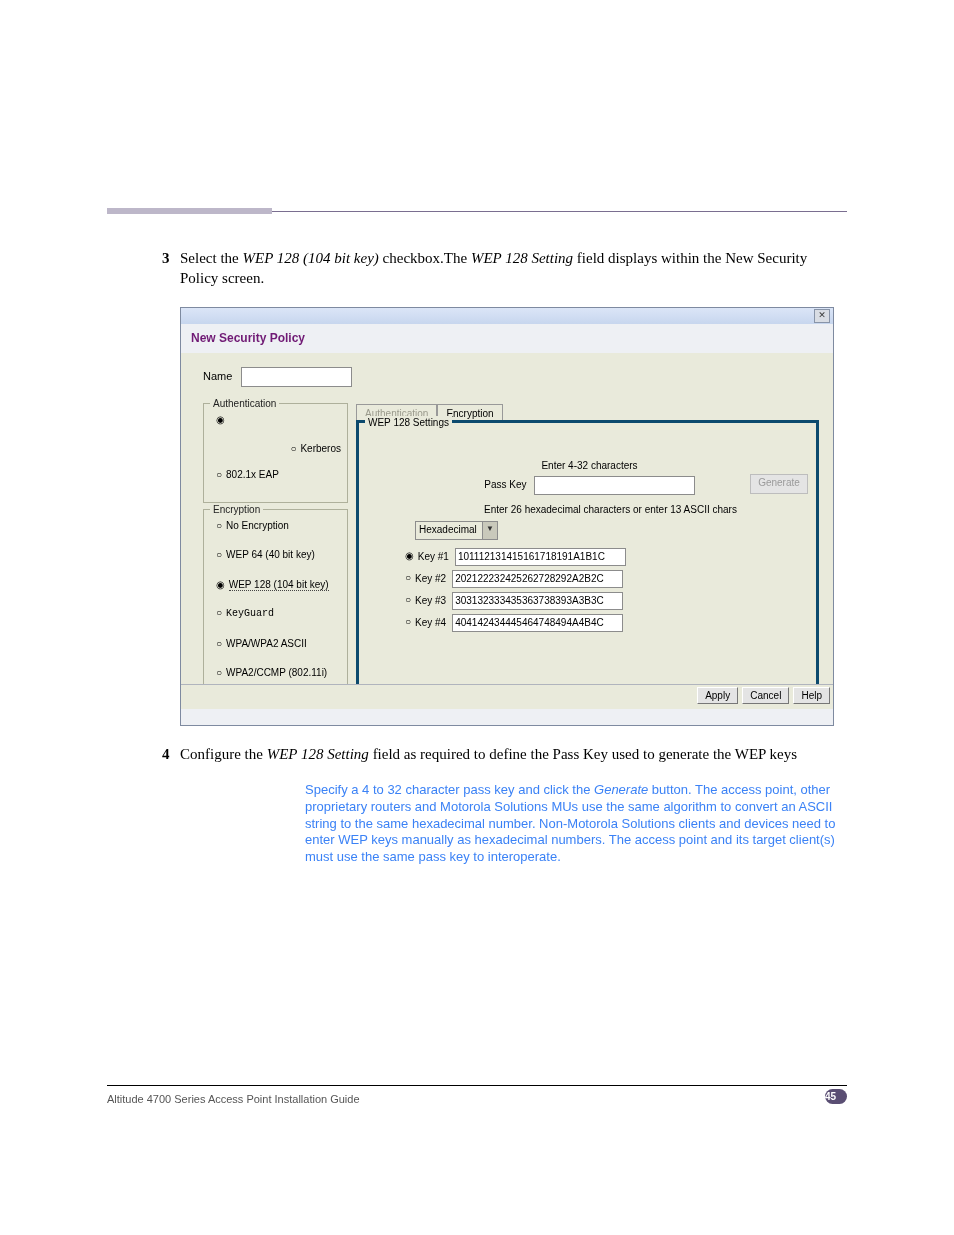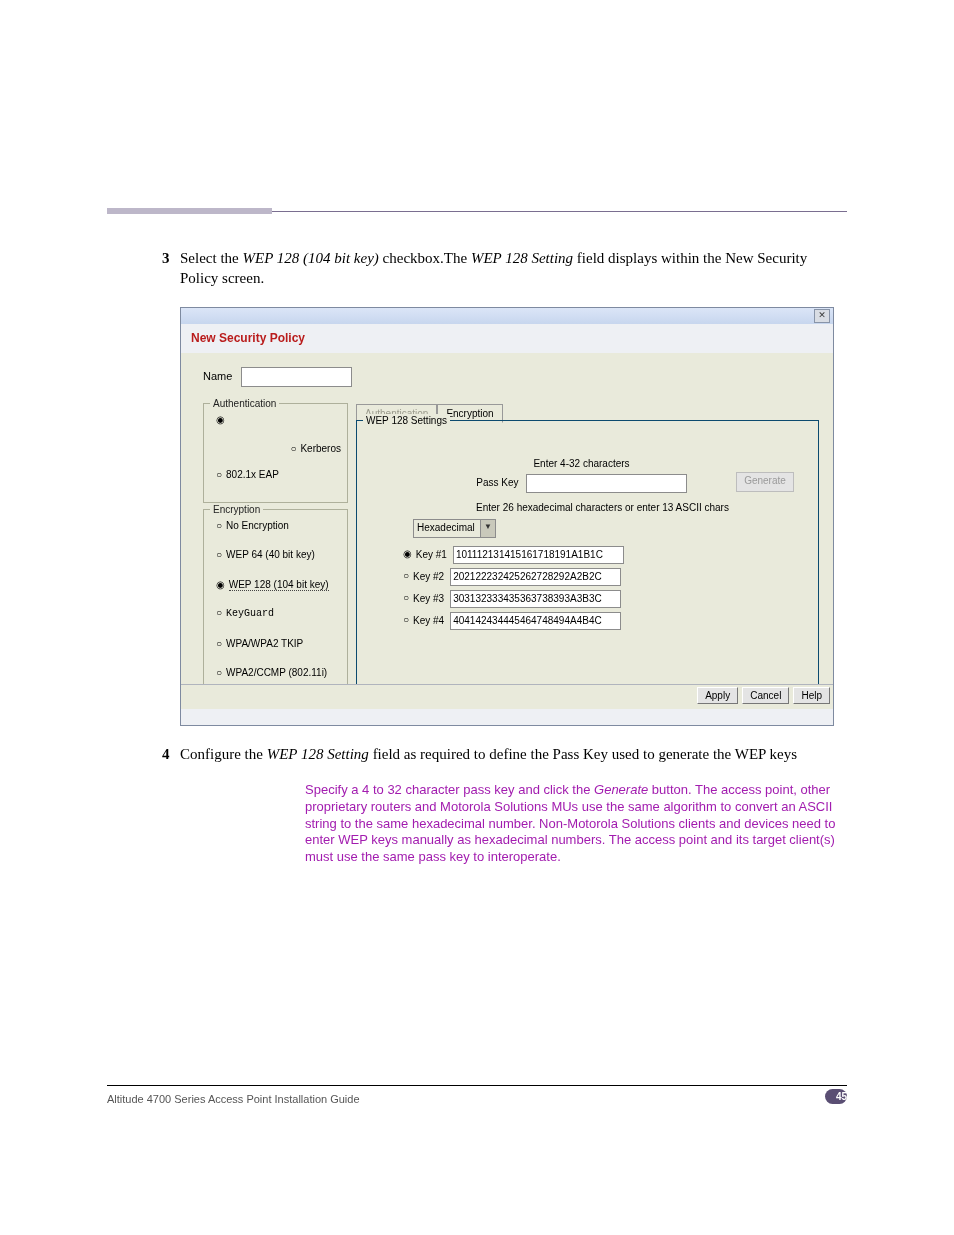--- a/index.html
+++ b/index.html
@@ -75,21 +75,21 @@
     border: 1px solid #8894a8;
     font-size: 9px;
     text-align: center;
     line-height: 11px;
     color: #3b3b3b;
   }
   .ss-header {
     padding: 6px 10px 10px 10px;
     font-weight: bold;
     font-size: 12px;
-    color: #b91c1c;
+    color: #701a75;
     border-bottom: 1px solid #b0b4bd;
     background: #eef0f4;
   }
   .ss-body {
     background: #e9eadb;
     position: absolute;
     top: 45px; bottom: 22px; left: 0; right: 0;
     padding: 14px 14px 6px 22px;
   }
   .name-row { margin-bottom: 16px; }
@@ -131,22 +131,22 @@
     padding: 2px 8px;
     font-size: 10px;
     border: 1px solid #999;
     background: #e9eadb;
     position: relative;
     top: 1px;
   }
   .tab.inactive { color: #9a9a8c; border-bottom: 1px solid #e9eadb; }
   .tab.active { background: #e9eadb; border-bottom: 1px solid #e9eadb; }
   .wep-group {
-    border: 1px solid #0c4a6e;
-    padding: 10px 26px 12px 14px;
+    border: 3px solid #0c4a6e;
+    padding: 10px 10px 12px 14px;
     position: relative;
     margin-top: -1px;
   }
   .wep-title {
     position: absolute;
     top: -7px; left: 6px;
     background: #e9eadb;
     padding: 0 3px;
     font-size: 10px;
   }
@@ -221,21 +221,21 @@
     border-left: 1px solid #fff;
     border-right: 1px solid #777;
     border-bottom: 1px solid #777;
     margin-left: 1px;
   }
   .desc-block {
     margin-left: 125px;
     font-family: Arial, Helvetica, sans-serif;
     font-size: 13px;
     line-height: 1.3;
-    color: #a21caf;
+    color: #3b82f6;
     margin-top: 4px;
   }
   .desc-block .gen-i { font-style: italic; }
   .footer-area {
     position: absolute;
     left: 107px;
     right: 107px;
     bottom: 128px;
     border-top: 1px solid #000;
     padding-top: 6px;
@@ -246,21 +246,21 @@
   .pagenum-badge {
     position: absolute;
     right: 0;
     top: 3px;
     width: 22px;
     height: 15px;
     background: #5a4e73;
     color: #fff;
     font-size: 10px;
     font-weight: bold;
-    text-align: right;
+    text-align: left;
     line-height: 15px;
     border-radius: 8px;
   }
 </style>
 </head>
 <body>
 
 <div class="header-rule">
   <div class="left"></div>
   <div class="right"></div>
@@ -290,21 +290,21 @@
             <div class="radio-item"><span class="radio">◉</span><span></span></div>
             <div class="radio-item" style="margin-top:10px;text-align:right;"><span class="radio">○</span><span>Kerberos</span></div>
             <div class="radio-item" style="margin-top:6px;"><span class="radio">○</span><span>802.1x EAP</span></div>
           </div>
           <div class="fieldset" style="height:168px;">
             <div class="fieldset-title">Encryption</div>
             <div class="radio-item"><span class="radio">○</span><span>No Encryption</span></div>
             <div class="radio-item" style="margin-top:10px;"><span class="radio">○</span><span>WEP 64 (40 bit key)</span></div>
             <div class="radio-item" style="margin-top:10px;"><span class="radio">◉</span><span class="dotted">WEP 128 (104 bit key)</span></div>
             <div class="radio-item" style="margin-top:10px;font-family:Liberation Mono, monospace;"><span class="radio">○</span><span>KeyGuard</span></div>
-            <div class="radio-item" style="margin-top:10px;"><span class="radio">○</span><span>WPA/WPA2 TKIP</span></div>
+            <div class="radio-item" style="margin-top:10px;"><span class="radio">○</span><span>WPA/WPA2 ASCII</span></div>
             <div class="radio-item" style="margin-top:10px;"><span class="radio">○</span><span>WPA2/CCMP (802.11i)</span></div>
           </div>
         </div>
         <div class="right-col">
           <div class="tabs">
             <span class="tab inactive">Authentication</span><span class="tab active">Encryption</span>
           </div>
           <div class="wep-group" style="height:248px;">
             <div class="wep-title">WEP 128 Settings</div>
             <div class="hint">Enter 4-32 characters</div>

